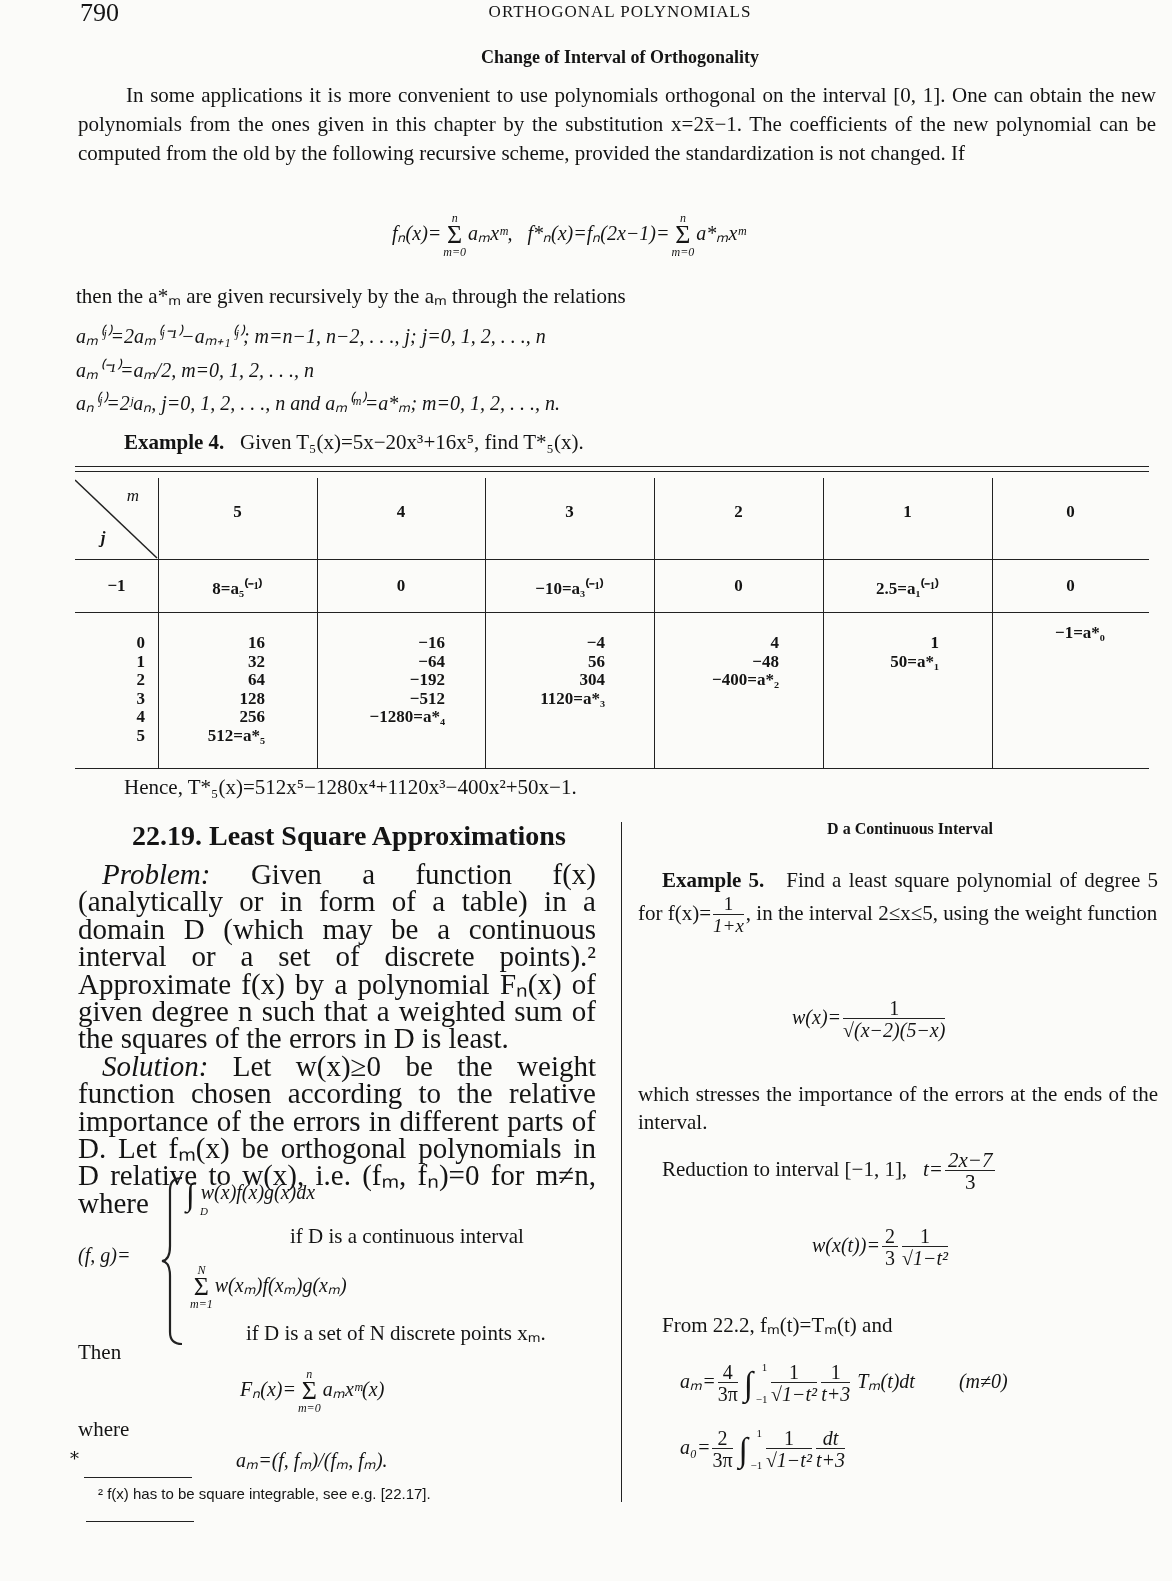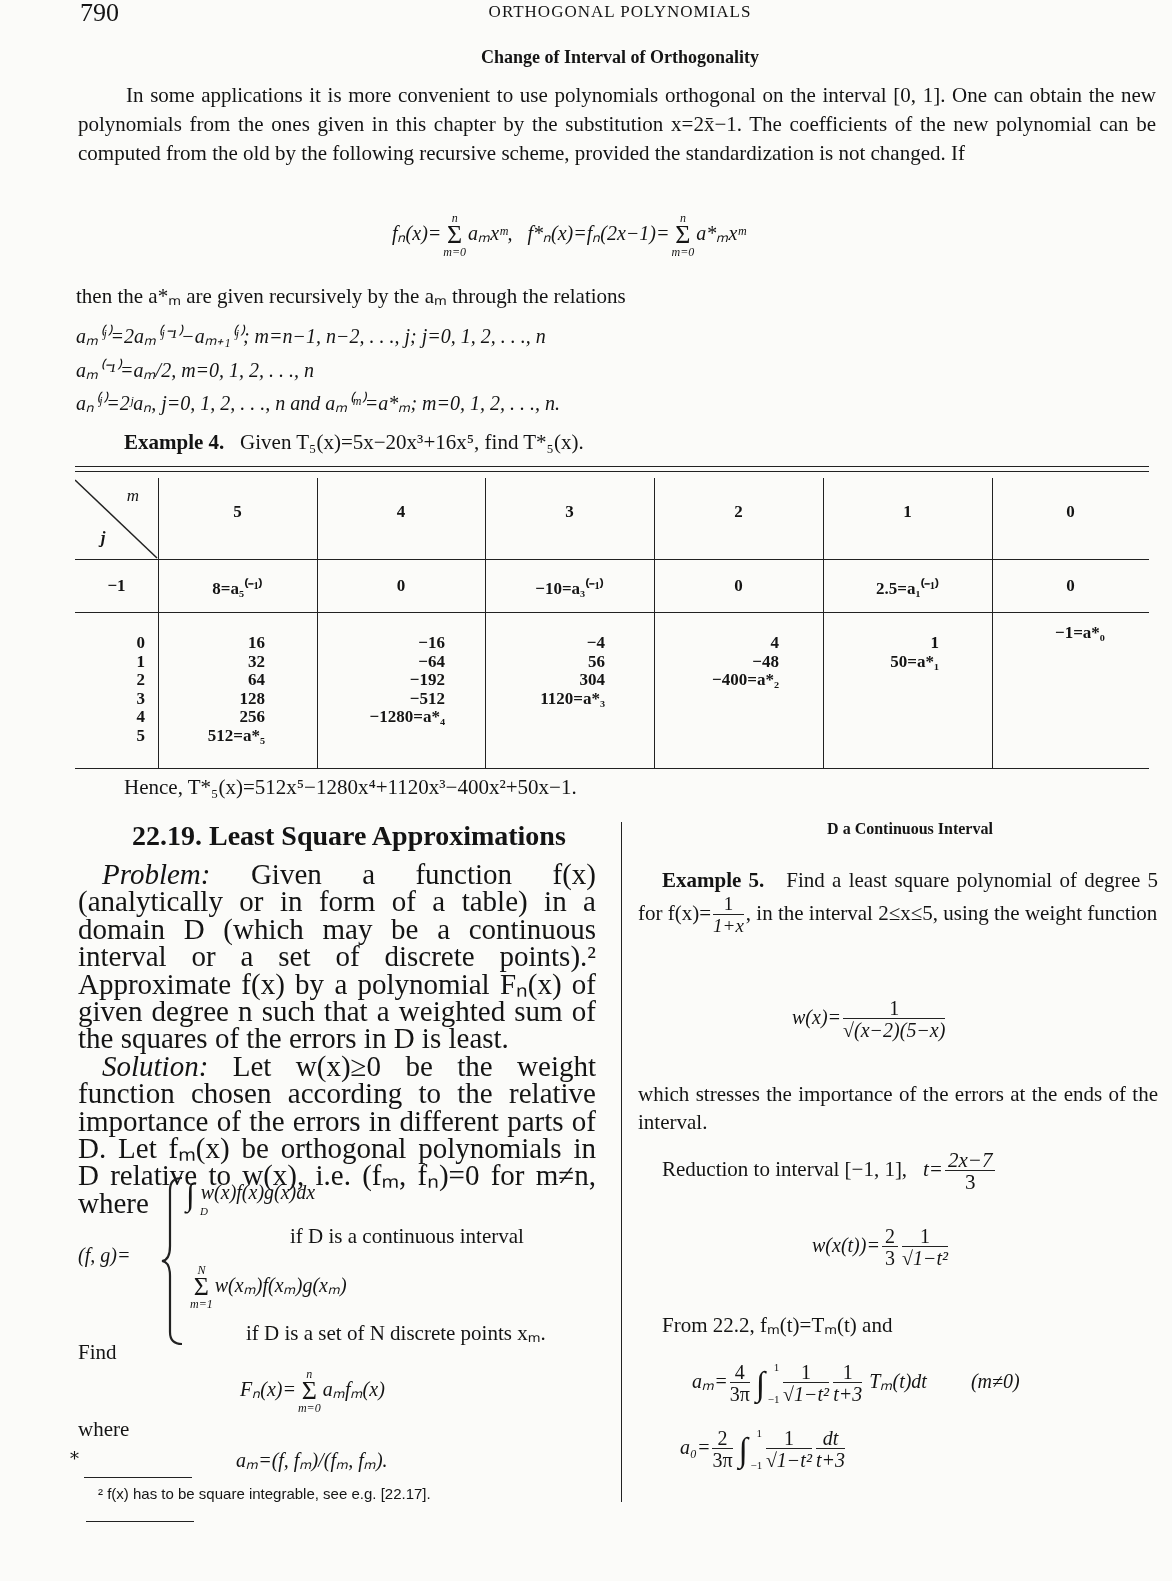--- a/index.html
+++ b/index.html
@@ -64,21 +64,21 @@
   .rightp { font-size: 21px; line-height: 28px; font-family: "Liberation Serif", serif; text-align: justify; }
   .frac { display: inline-block; vertical-align: middle; text-align: center; margin: 0 2px; }
   .frac .num { display: block; border-bottom: 1.2px solid #222; padding: 0 3px; line-height: 20px; }
   .frac .den { display: block; line-height: 22px; }
 
   #eq-w { left: 792px; top: 998px; }
   #stresses { left: 638px; top: 1080px; width: 520px; }
   #reduction { left: 662px; top: 1150px; }
   #eq-wxt { left: 812px; top: 1226px; }
   #from-line { left: 662px; top: 1310px; font-size: 21px; font-family: "Liberation Serif", serif; }
-  #eq-am-int { left: 680px; top: 1362px; margin-left: 12px; }
+  #eq-am-int { left: 680px; top: 1362px; }
   #eq-a0-int { left: 680px; top: 1428px; }
   .integral { font-size: 34px; vertical-align: middle; display: inline-block; position: relative; margin: 0 6px 0 4px; }
   .integral .lim-up { position: absolute; left: 18px; top: -4px; font-size: 11px; }
   .integral .lim-lo { position: absolute; left: 12px; bottom: -2px; font-size: 11px; }
 </style>
 </head>
 <body>
 
 <div class="abs" id="page-number">790</div>
 <div class="abs" id="running-head">ORTHOGONAL POLYNOMIALS</div>
@@ -182,23 +182,23 @@
   <div class="abs eq" style="left:108px; top:4px;">
     <span class="integral" style="font-size:32px; margin-left:0;">∫<span class="lim-lo it" style="left:14px; bottom:-4px;">D</span></span><span class="it">w(x)f(x)g(x)dx</span>
   </div>
   <div class="abs" style="left:212px; top:52px; font-size:21px; font-family:'Liberation Serif',serif;">if D is a continuous interval</div>
   <div class="abs eq" style="left:110px; top:92px;">
     <span class="sum"><span class="top">N</span><span class="sig">Σ</span><span class="bot">m=1</span></span><span class="it">w(xₘ)f(xₘ)g(xₘ)</span>
   </div>
   <div class="abs" style="left:168px; top:146px; font-size:21px; font-family:'Liberation Serif',serif;">if D is a set of N discrete points xₘ.</div>
 </div>
 
-<div class="abs" id="then-word">Find</div>
+<div class="abs" id="then-word">Then</div>
 <div class="abs eq" id="eq-Fn">
-  <span class="it">Fₙ(x)=</span><span class="sum"><span class="top">n</span><span class="sig">Σ</span><span class="bot">m=0</span></span><span class="it">aₘfₘ(x)</span>
+  <span class="it">Fₙ(x)=</span><span class="sum"><span class="top">n</span><span class="sig">Σ</span><span class="bot">m=0</span></span><span class="it">aₘxᵐ(x)</span>
 </div>
 <div class="abs" id="where-word">where</div>
 <div class="abs" id="asterisk-mark">*</div>
 <div class="abs eq it" id="eq-am">aₘ=(f, fₘ)/(fₘ, fₘ).</div>
 <div class="abs" id="fn-rule1"></div>
 <div class="abs" id="footnote">² f(x) has to be square integrable, see e.g. [22.17].</div>
 <div class="abs" id="fn-rule2"></div>
 <div class="abs" id="see-page">*See page II.</div>
 
 <div class="abs" id="right-heading">D a Continuous Interval</div>

